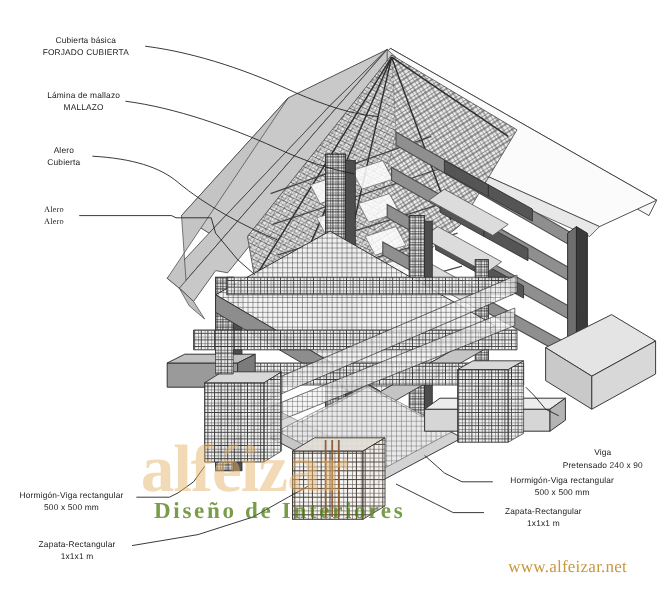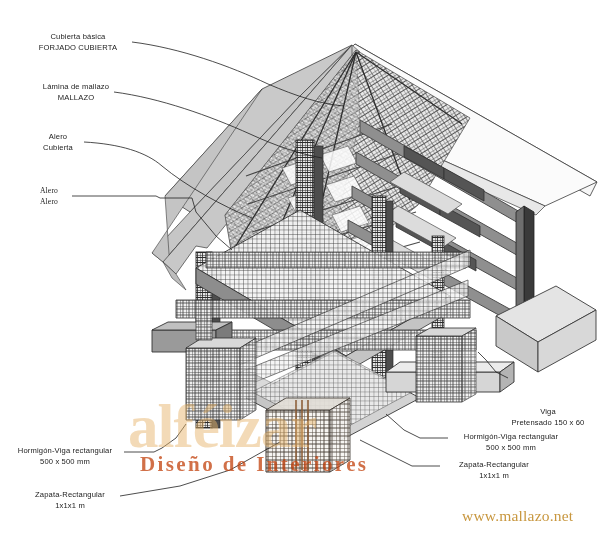--- a/index.html
+++ b/index.html
@@ -51,21 +51,21 @@
     line-height: 1;
     pointer-events: none;
   }
   .wm-sub {
     position: absolute;
     left: 140px;
     top: 454px;
     font-family: "Liberation Serif", serif;
     font-size: 21px;
     font-weight: bold;
-    color: #c2410c;
+    color: #4d7c0f;
     opacity: 0.75;
     letter-spacing: 2.4px;
     line-height: 1;
     pointer-events: none;
   }
   .site-url {
     position: absolute;
     left: 462px;
     top: 507px;
     font-family: "Liberation Serif", serif;
@@ -303,21 +303,21 @@
     <span class="ln">Cubierta</span>
   </div>
 
   <div class="callout al-center" style="left:20px; top:186px; width:58px;font-family:Liberation Serif, serif;">
     <span class="ln">Alero</span>
     <span class="ln">Alero</span>
   </div>
 
   <div class="callout al-center" style="left:500px; top:379px; width:96px;margin-top:28px;">
     <span class="ln">Viga</span>
-    <span class="ln">Pretensado 150 x 60</span>
+    <span class="ln">Pretensado 240 x 90</span>
   </div>
 
   <div class="callout al-center" style="left:4px; top:446px; width:122px;">
     <span class="ln">Hormigón-Viga rectangular</span>
     <span class="ln">500 x 500 mm</span>
   </div>
 
   <div class="callout al-center" style="left:20px; top:490px; width:100px;">
     <span class="ln">Zapata-Rectangular</span>
     <span class="ln">1x1x1 m</span>
@@ -326,15 +326,15 @@
   <div class="callout al-center" style="left:450px; top:432px; width:122px;">
     <span class="ln">Hormigón-Viga rectangular</span>
     <span class="ln">500 x 500 mm</span>
   </div>
 
   <div class="callout al-center" style="left:444px; top:460px; width:100px;">
     <span class="ln">Zapata-Rectangular</span>
     <span class="ln">1x1x1 m</span>
   </div>
 
-  <div class="site-url">www.mallazo.net</div>
+  <div class="site-url">www.alfeizar.net</div>
 
 </div>
 
 </body></html>

